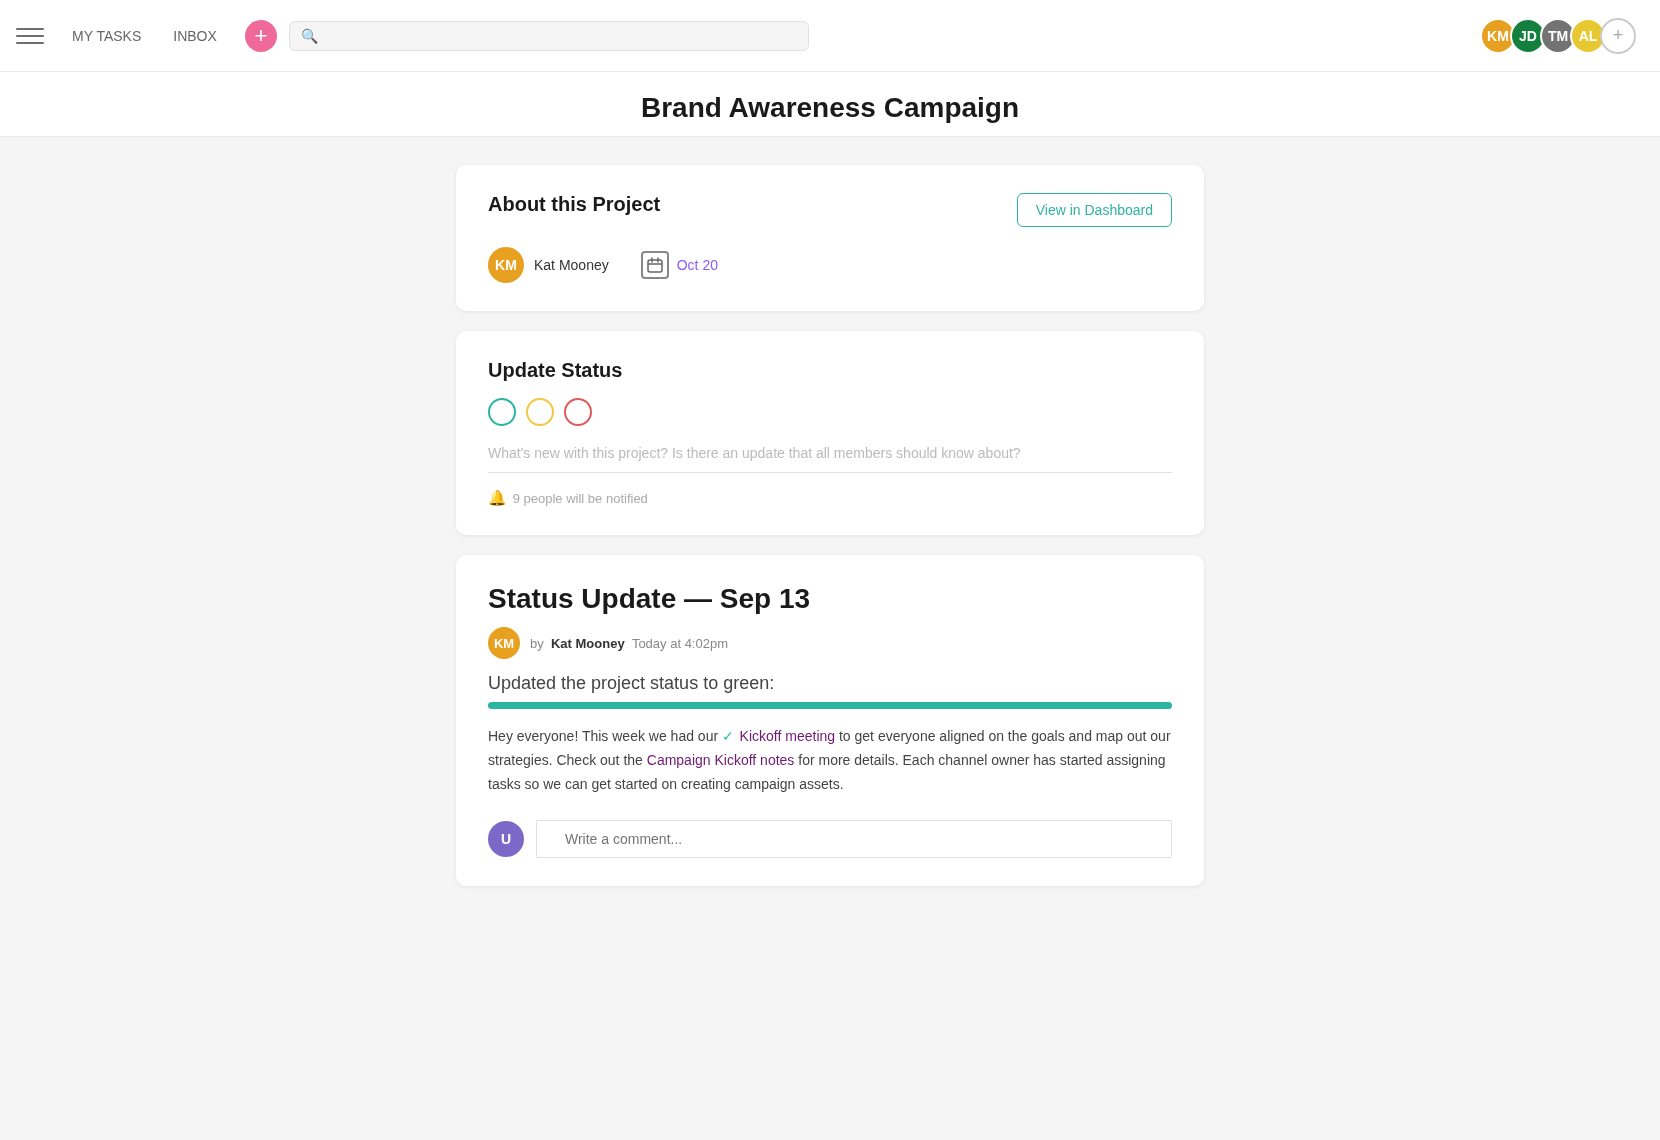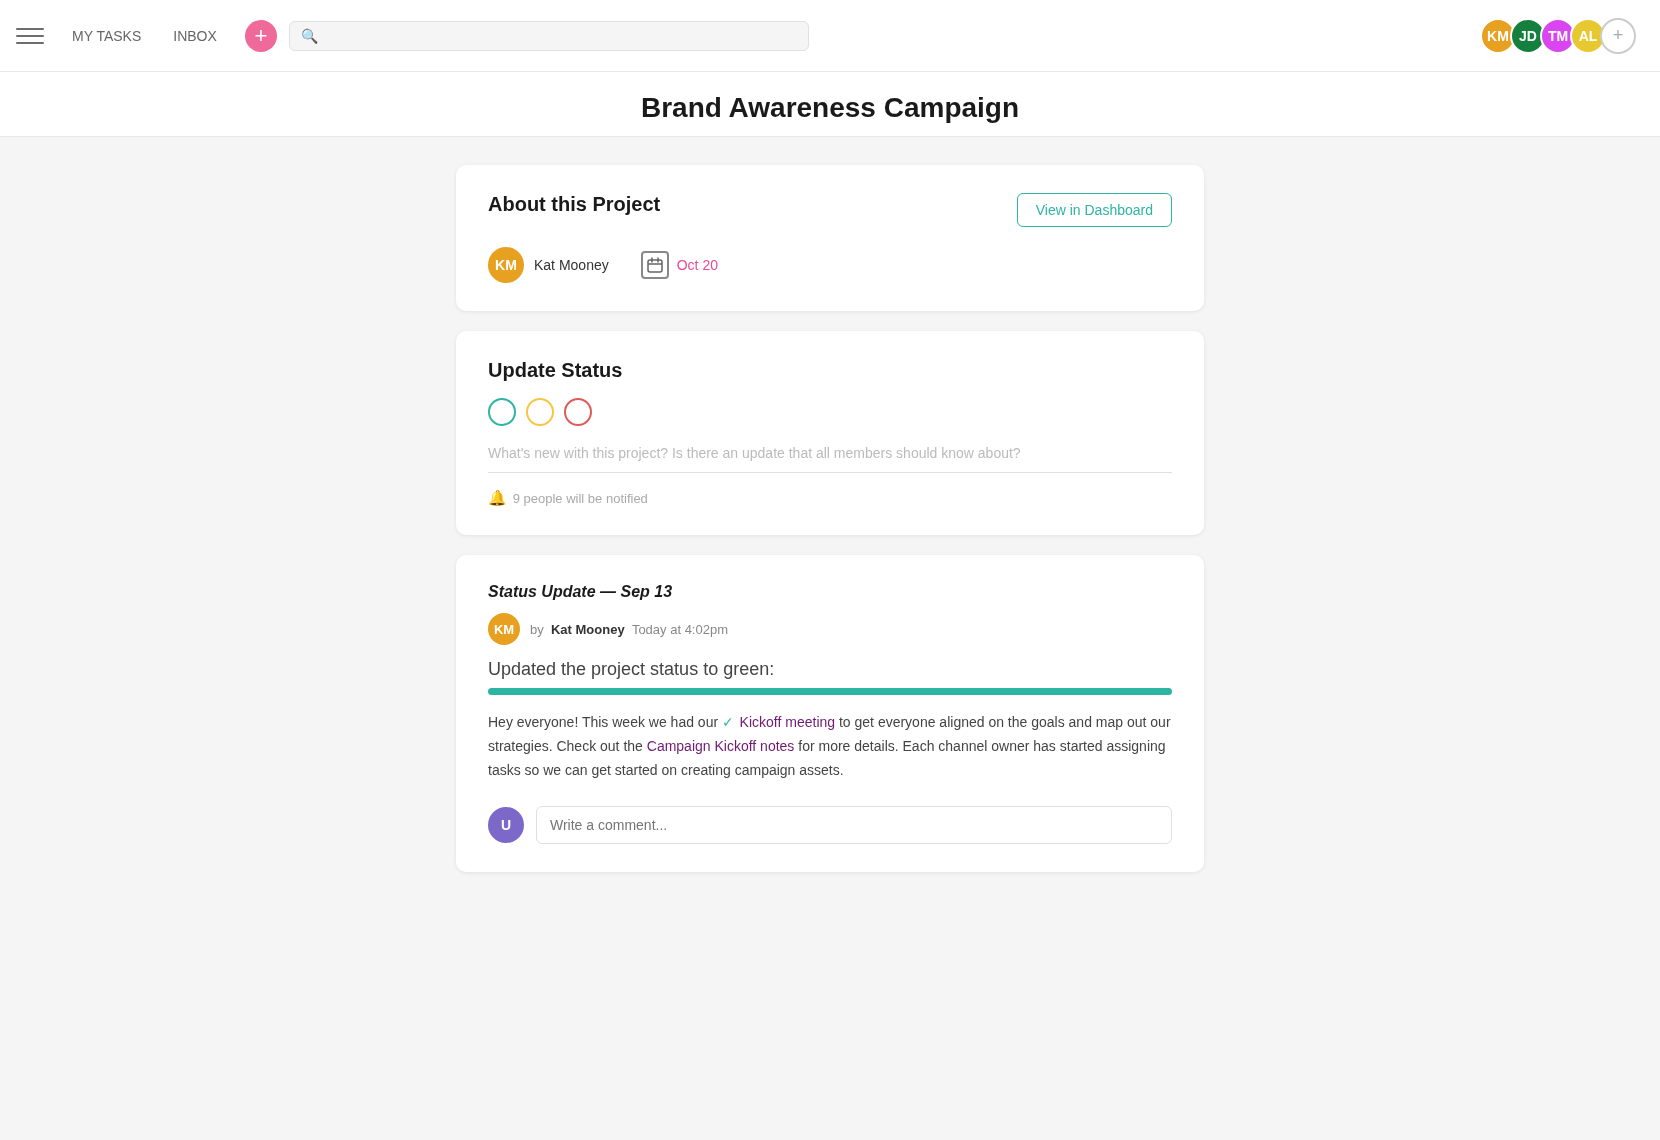--- a/index.html
+++ b/index.html
@@ -225,21 +225,21 @@
       border: 2px solid #888;
       border-radius: 4px;
       display: flex;
       align-items: center;
       justify-content: center;
       font-size: 12px;
       color: #555;
     }
     .date-text {
       font-size: 14px;
-      color: #ec4899;
+      color: #8b5cf6;
       font-weight: 500;
     }
 
     
     .status-circles {
       display: flex;
       gap: 10px;
       margin-bottom: 18px;
     }
     .status-circle {
@@ -267,25 +267,24 @@
     .notif-row {
       display: flex;
       align-items: center;
       gap: 6px;
     }
     .bell-icon { color: #bbb; font-size: 15px; }
     .notif-text { font-size: 13px; color: #aaa; }
 
     
     .update-card-title {
-      font-size: 16px;
+      font-size: 28px;
       font-weight: 700;
       color: #1a1a1a;
       margin-bottom: 12px;
-      font-style: italic;
     }
     .update-meta {
       display: flex;
       align-items: center;
       gap: 10px;
       margin-bottom: 14px;
     }
     .update-avatar {
       width: 32px;
       height: 32px;
@@ -340,22 +339,22 @@
       display: flex;
       align-items: center;
       justify-content: center;
       font-weight: 700;
       font-size: 14px;
       color: #fff;
     }
     .comment-input {
       flex: 1;
       border: 1px solid #e0e0e0;
-      border-radius: 6px;
-      padding: 10px 13px;
+      border-radius: 1px;
+      padding: 10px 28px;
       font-size: 14px;
       color: #999;
       outline: none;
       background: #fff;
     }
   </style>
 </head>
 <body>
 
 <nav class="topnav">
@@ -370,21 +369,21 @@
   </div>
   <button class="add-btn">+</button>
   <div class="search-bar">
     <span class="search-icon-nav">🔍</span>
     <input type="text" placeholder="" style="">
   </div>
 
   <div class="team-avatars">
     <div class="avatar" style="background:#e8a020;">KM</div>
     <div class="avatar" style="background:#15803d;">JD</div>
-    <div class="avatar" style="background:#d946ef;">TM</div>
+    <div class="avatar" style="background:#737373;">TM</div>
     <div class="avatar" style="background:#e8c830;">AL</div>
     <div class="avatar-add">+</div>
   </div>
 </nav>
 
 <div class="project-header">
   <div class="project-title-row">
     <h1 class="project-title">Brand Awareness Campaign</h1>
   </div>
 </div>

